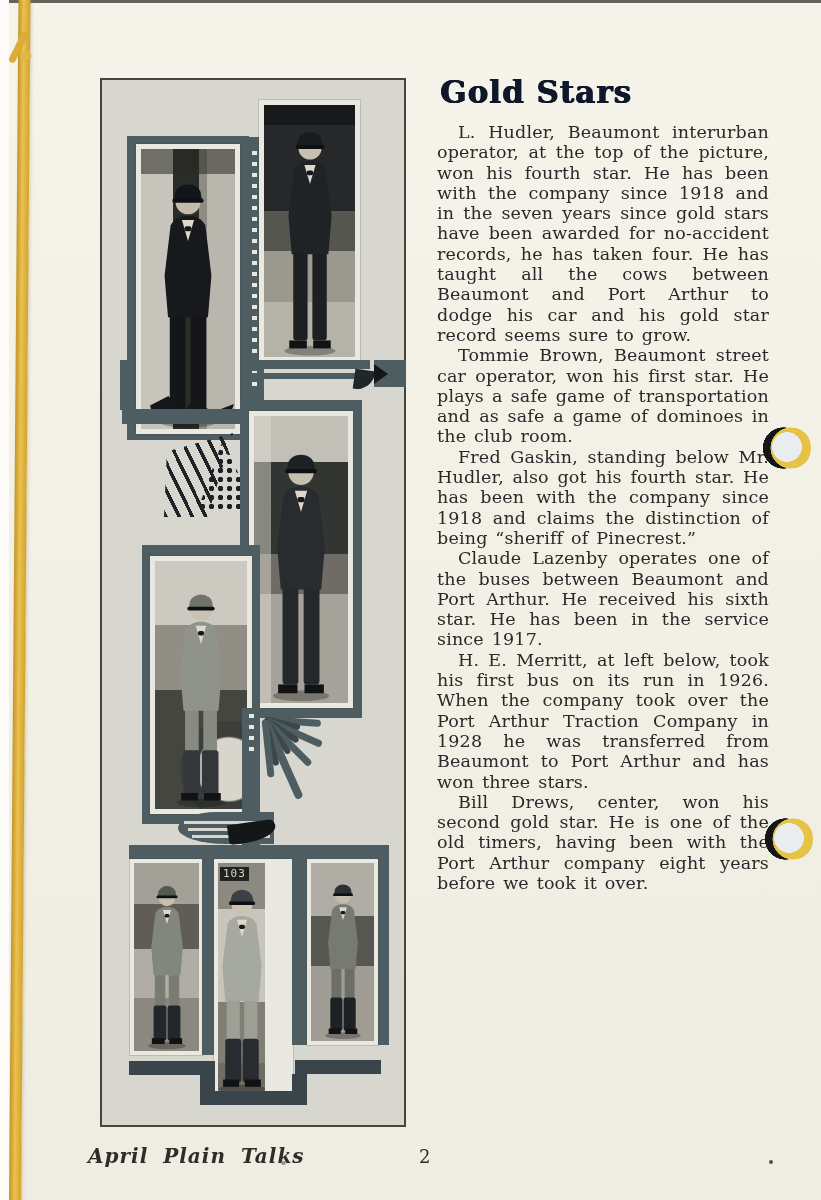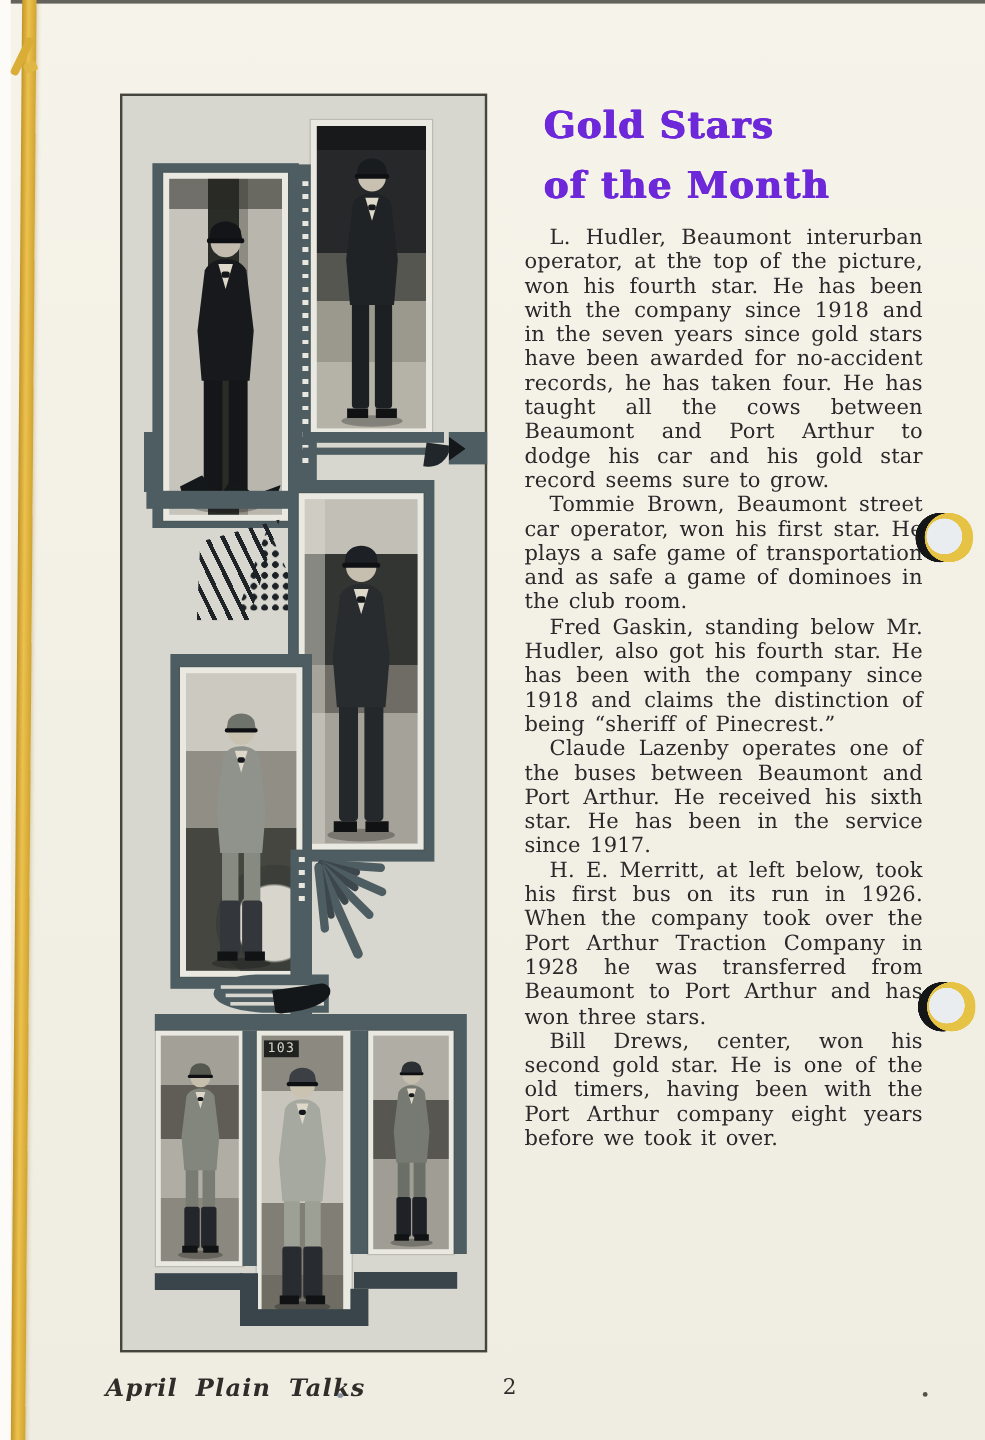--- a/index.html
+++ b/index.html
@@ -59,22 +59,22 @@
   
   .figure{position:absolute;bottom:1px;left:50%;transform:translateX(-50%);}
   .f-shadow{fill:rgba(18,18,16,.30);}
   .f-leg{fill:var(--leg);} .f-boot{fill:var(--boot,transparent);}
   .f-shoe{fill:#101214;} .f-suit{fill:var(--suit);}
   .f-shirt{fill:#ddd8ca;} .f-tie{fill:#15171a;}
   .f-face{fill:var(--face);} .f-cap{fill:var(--cap);} .f-visor{fill:#0e1013;}
 
   
   .article{left:437px;top:72px;width:332px;color:var(--ink);}
-  .title{font-size:31px;line-height:34px;font-weight:bold;color:#6d28d9;
-    letter-spacing:1px;text-shadow:.7px 0 currentColor,-.3px 0 currentColor;margin:16px;}
+  .title{font-size:31px;line-height:34px;font-weight:bold;color:#0f172a;
+    letter-spacing:1px;text-shadow:.7px 0 currentColor,-.3px 0 currentColor;margin:3px;}
   .title.second{margin-top:13px;}
   .body-copy{margin-top:13px;}
   .body-copy p{margin:0;font-size:17.5px;line-height:20.3px;text-align:justify;
     text-indent:21px;word-spacing:.12em;letter-spacing:.01em;color:#29282a;}
 
   
   .footer-journal{left:88px;top:1144px;font-style:italic;font-weight:bold;font-size:20px;
     color:#2e2d29;letter-spacing:1px;word-spacing:7px;}
   .footer-page{left:419px;top:1146px;font-size:18px;color:#2e2d29;}
 
@@ -238,21 +238,21 @@
       <rect class="f-tie" x="28" y="33.5" width="4" height="3" rx="1.2"></rect>
       <circle class="f-face" cx="30" cy="19.5" r="7.2"></circle>
       <path class="f-cap" d="M22.5,15.5 a7.5 6 0 0 1 15 0 l0.5 2.5 -16 0 z"></path>
       <rect class="f-visor" x="21" y="17.6" width="18" height="2.4" rx="1.1"></rect>
     </svg>
   </div>
 
   <div class="bar" style="left:100px;top:779px;width:13px;height:196px;"></div>
 
   <div class="matte" style="left:112px;top:779px;width:79px;height:240px;"></div>
-  <div class="photo" style="left:116px;top:783px;width:68px;height:232px;
+  <div class="photo" style="left:116px;top:783px;width:47px;height:232px;
               background:linear-gradient(180deg,#8b8980 0 20%,#c8c6bc 20% 60%,#807e75 60% 86%,#6e6c63 86%);">
     <span class="bus-sign">103</span>
     <svg class="figure" viewBox="0 0 60 150" preserveAspectRatio="xMidYMax meet" style="height:94%;--suit:#a6a99f;--leg:#9da095;--cap:#3c4044;--face:#cac3b2;--boot:#282b2f;">
       <ellipse class="f-shadow" cx="30" cy="146.5" rx="16" ry="3"></ellipse>
       <rect class="f-leg" x="19.5" y="82" width="9" height="58" rx="2"></rect>
       <rect class="f-leg" x="31.5" y="82" width="9" height="58" rx="2"></rect>
       <rect class="f-boot" x="18.5" y="112" width="11" height="30" rx="2"></rect>
       <rect class="f-boot" x="30.5" y="112" width="11" height="30" rx="2"></rect>
       <path class="f-shoe" d="M17,140 h11 v5 h-11 z"></path>
         <path class="f-shoe" d="M32,140 h11 v5 h-11 z"></path>
@@ -289,21 +289,20 @@
 
   <div class="bar dk" style="left:27px;top:981px;width:73px;height:14px;"></div>
   <div class="bar dk" style="left:98px;top:981px;width:15px;height:44px;"></div>
   <div class="bar dk" style="left:112px;top:1011px;width:80px;height:14px;"></div>
   <div class="bar dk" style="left:190px;top:994px;width:15px;height:31px;"></div>
   <div class="bar dk" style="left:193px;top:980px;width:86px;height:14px;"></div>
 </div>
 
 <div class="abs article">
   <h1 class="title">Gold Stars</h1>
-  <h1 class="title second">of the Month</h1>
   <div class="body-copy">
     <p>L. Hudler, Beaumont interurban operator, at the top of the picture, won his fourth star.  He has been with the company since 1918 and in the seven years since gold stars have been awarded for no-accident records, he has taken four. He has taught all the cows between Beaumont and Port Arthur to dodge his car and his gold star record seems sure to grow.</p>
     <p>Tommie Brown, Beaumont street car operator, won his first star. He plays a safe game of transportation and as safe a game of dominoes in the club room.</p>
     <p>Fred Gaskin, standing below Mr. Hudler, also got his fourth star.  He has been with the company since 1918 and claims the distinction of being “sheriff of Pinecrest.”</p>
     <p>Claude Lazenby operates one of the buses between Beaumont and Port Arthur. He received his sixth star.  He has been in the service since 1917.</p>
     <p>H. E. Merritt, at left below, took his first bus on its run in 1926. When the company took over the Port Arthur Traction Company in 1928 he was transferred from Beaumont to Port Arthur and has won three stars.</p>
     <p>Bill Drews, center, won his second gold star.  He is one of the old timers, having been with the Port Arthur company eight years before we took it over.</p>
   </div>
 </div>
 

